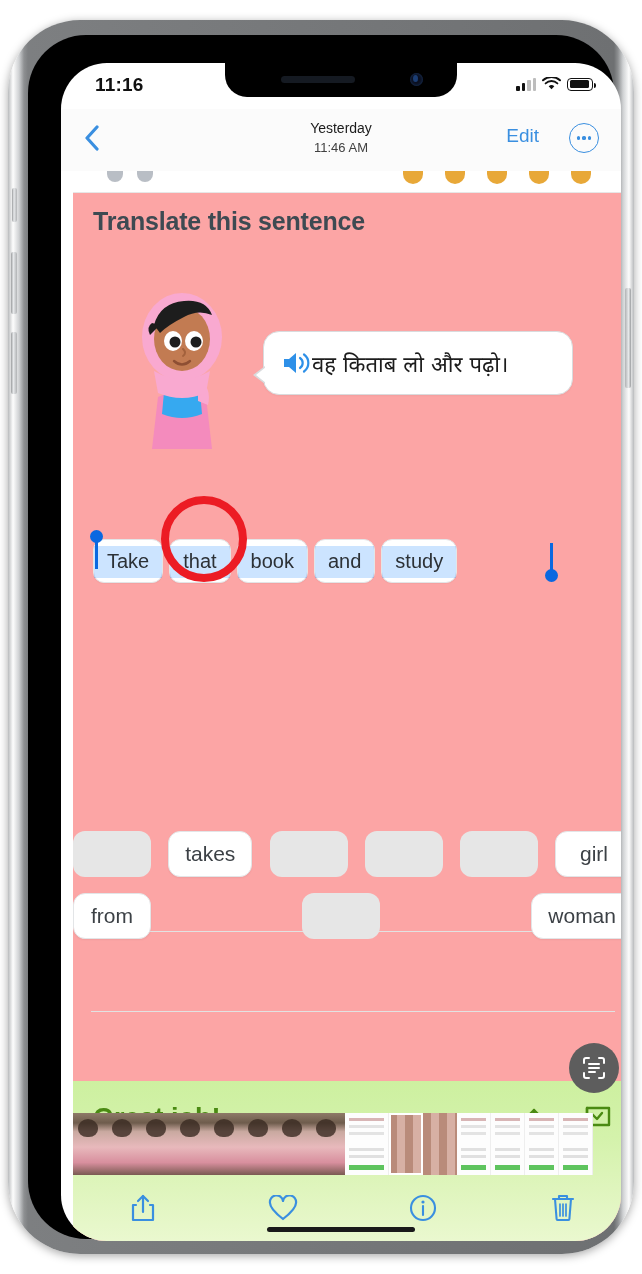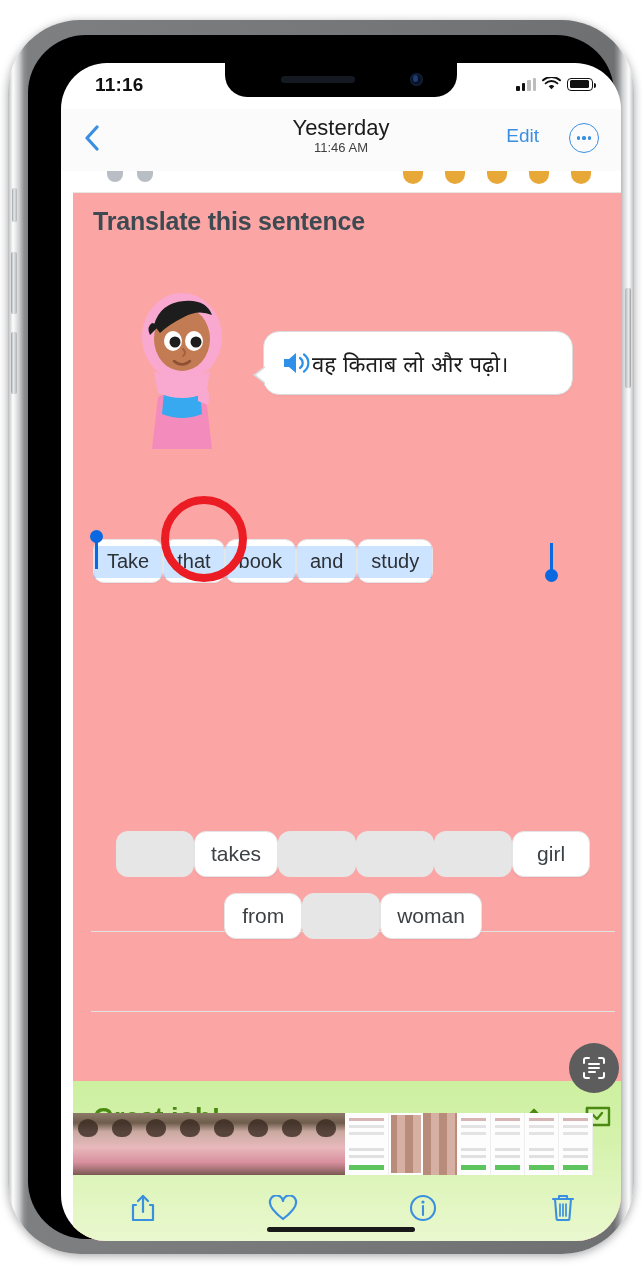--- a/index.html
+++ b/index.html
@@ -115,21 +115,21 @@
     position: absolute; left: 16px; top: 12px;
     width: 30px; height: 34px;
     display: flex; align-items: center; justify-content: center;
     cursor: pointer;
   }
   #nav-back svg { display: block; }
   #nav-title-wrap {
     position: absolute; left: 50%; transform: translateX(-50%); top: 8px;
     text-align: center;
   }
-  #nav-title { font-size: 22px; color: #1b1b1b; font-weight: 400; line-height: 22px; }
+  #nav-title { font-size: 14px; color: #1b1b1b; font-weight: 400; line-height: 22px; }
   #nav-subtitle { font-size: 13px; color: #404040; line-height: 17px; margin-top: 0; }
   #nav-edit {
     position: absolute; right: 82px; top: 16px;
     font-size: 19px; color: #3a8fe0; cursor: pointer;
   }
   #nav-more {
     position: absolute; right: 22px; top: 14px;
     width: 30px; height: 30px; border-radius: 50%;
     border: 1.6px solid #3a8fe0;
     display: flex; align-items: center; justify-content: center;
@@ -232,21 +232,21 @@
     border-right: 8px solid transparent;
     border-top: 8px solid #f7f7f7;
   }
 
   
   #answer-area {
     position: absolute; left: 0; top: 340px; width: 100%;
   }
   #answer-row {
     position: absolute; left: 20px; top: 28px;
-    display: flex; 
+    display: flex; gap: 6px;
     z-index: 18;
   }
   .ans-tile {
     position: relative;
     min-width: 58px; height: 44px;
     border: 1.5px solid #e3e5e7;
     border-radius: 11px;
     background: #fff;
     display: flex; align-items: center; justify-content: center;
     padding: 0 13px;
@@ -277,21 +277,21 @@
     background: #e2e2e2;
   }
   #answer-line-1 { top: 420px; }
   #answer-line-2 { top: 500px; }
 
   
   #word-bank {
     position: absolute; left: 0; top: 660px; width: 100%;
   }
   .bank-row {
-    display: flex; justify-content: center; 
+    display: flex; justify-content: space-between; 
     margin-bottom: 16px;
   }
   .bank-tile {
     min-width: 78px; height: 46px;
     border-radius: 12px;
     display: flex; align-items: center; justify-content: center;
     padding: 0 16px;
     font-size: 21px; color: #3c4146;
     cursor: pointer;
   }

